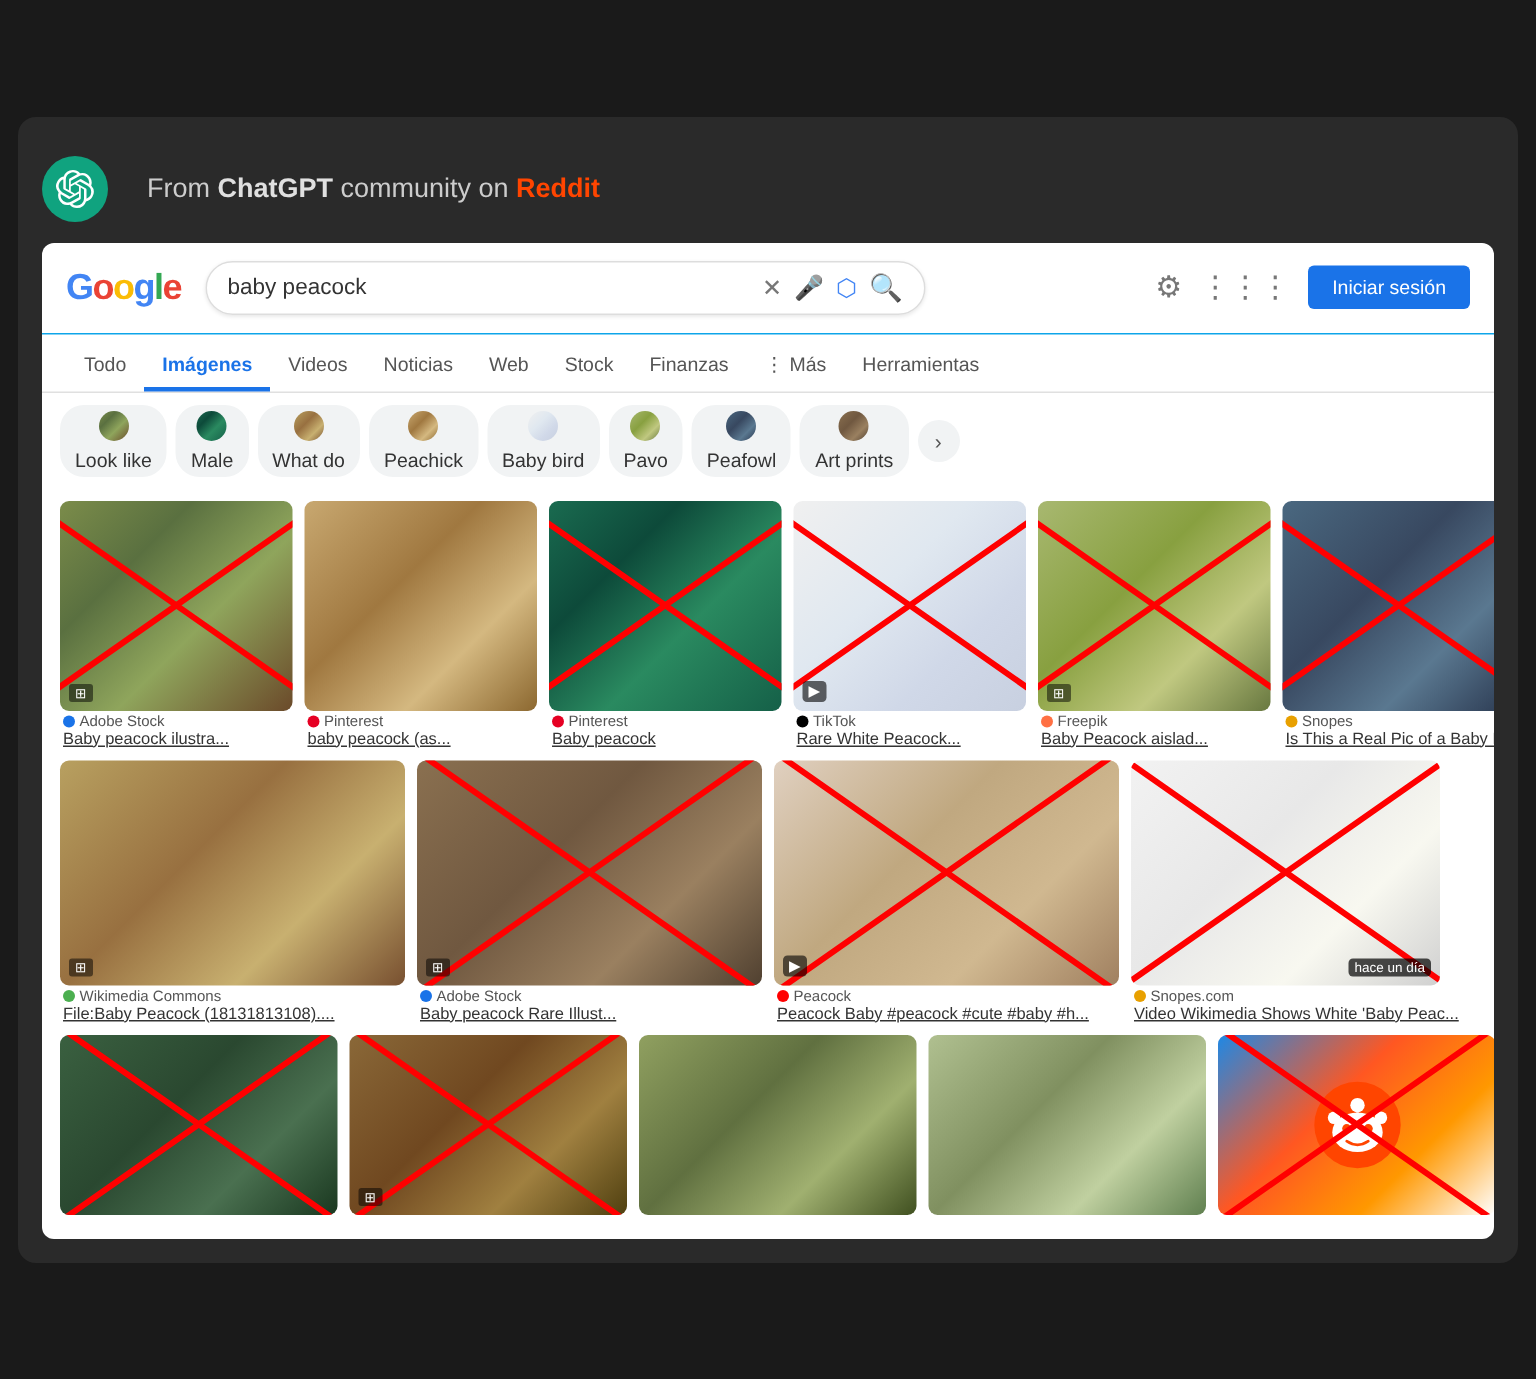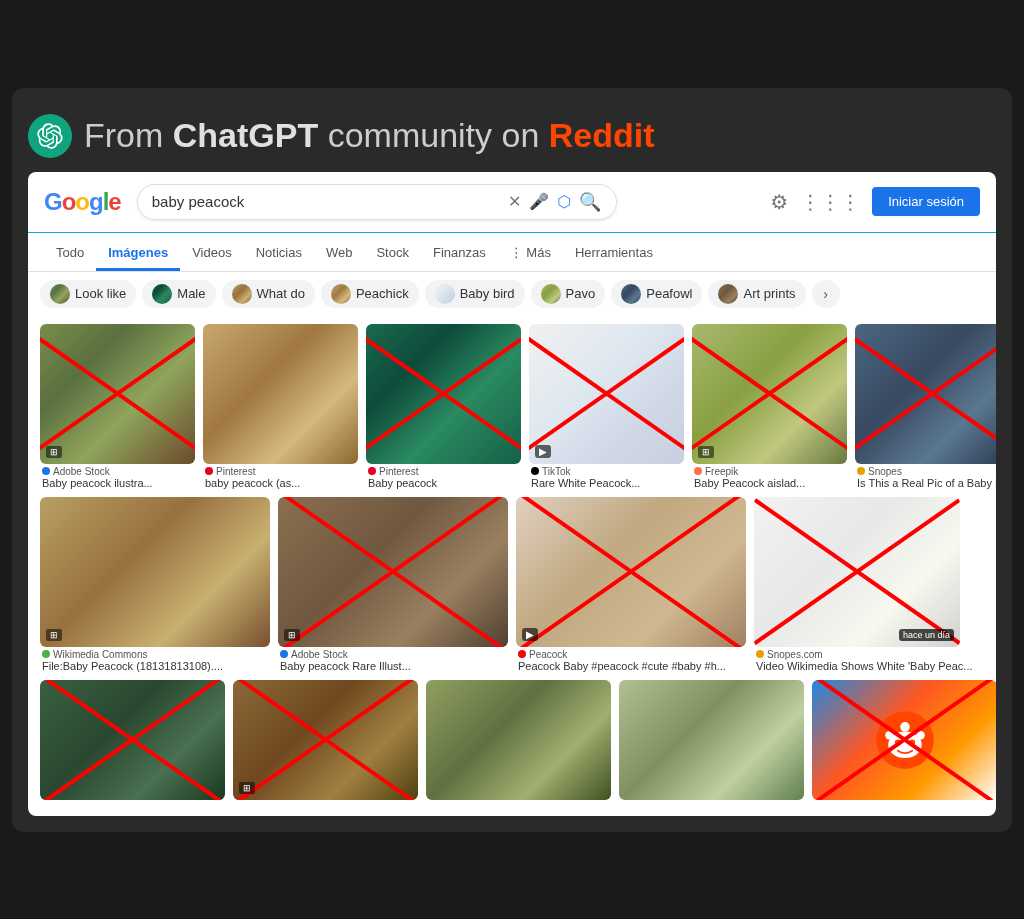--- a/index.html
+++ b/index.html
@@ -32,23 +32,24 @@
       align-items: center;
       justify-content: center;
       flex-shrink: 0;
     }
     .chatgpt-icon svg {
       width: 26px;
       height: 26px;
       fill: white;
     }
     .header-text {
-      font-size: 34px;
+      font-size: 18px;
       color: #ccc;
       font-weight: 400;
+      margin-left: 14px;
     }
     .header-text .chatgpt-bold {
       color: #e0e0e0;
       font-weight: 700;
     }
     .header-text .reddit-red {
       color: #ff4500;
       font-weight: 700;
     }
     .google-window {
@@ -163,20 +164,21 @@
       display: flex;
       align-items: center;
       gap: 5px;
       background: #f1f3f4;
       border-radius: 16px;
       padding: 4px 10px;
       font-size: 13px;
       color: #333;
       cursor: pointer;
       white-space: nowrap;
+      flex-direction: column;
     }
     .chip-thumb {
       width: 20px;
       height: 20px;
       border-radius: 50%;
       overflow: hidden;
       background: #888;
       flex-shrink: 0;
     }
     .chip-arrow {
@@ -219,20 +221,21 @@
       gap: 3px;
     }
     .image-title {
       font-size: 11px;
       color: #333;
       padding: 0 2px;
       white-space: nowrap;
       overflow: hidden;
       text-overflow: ellipsis;
       max-width: 100%;
+      text-decoration: underline;
     }
     .image-wrap {
       display: flex;
       flex-direction: column;
     }
     
     .red-x {
       position: absolute;
       top: 0; left: 0; right: 0; bottom: 0;
       pointer-events: none;

